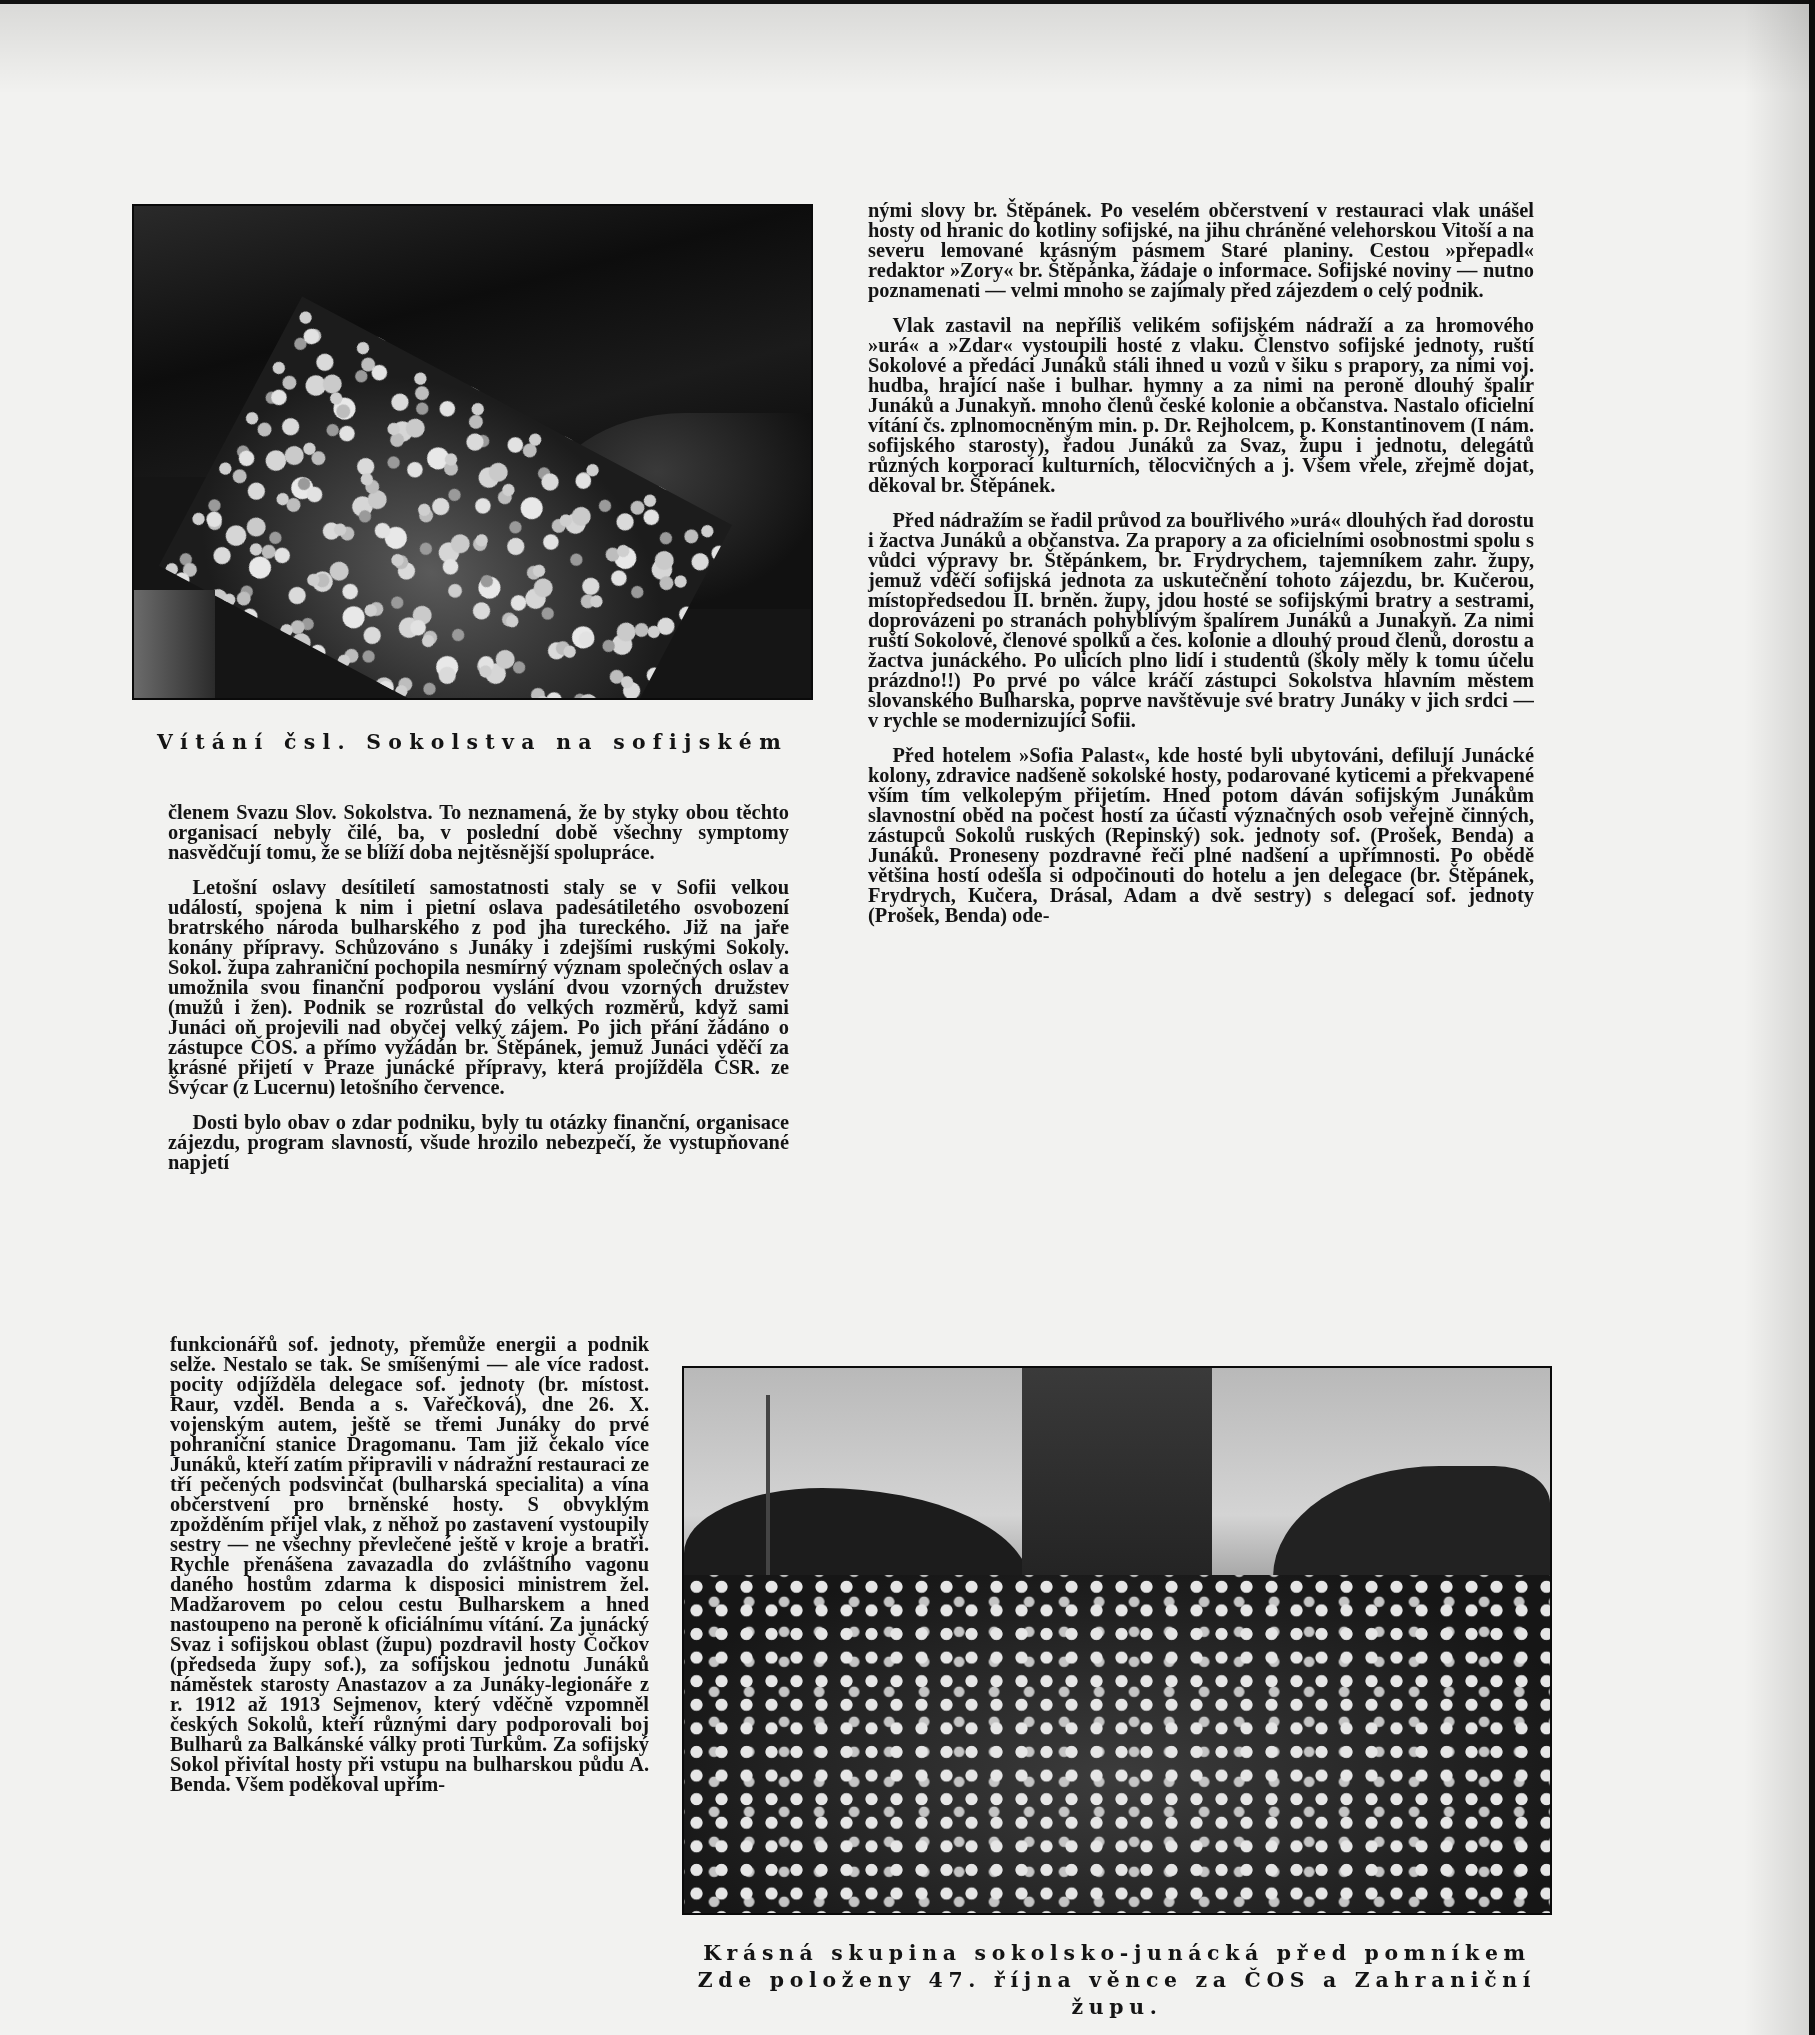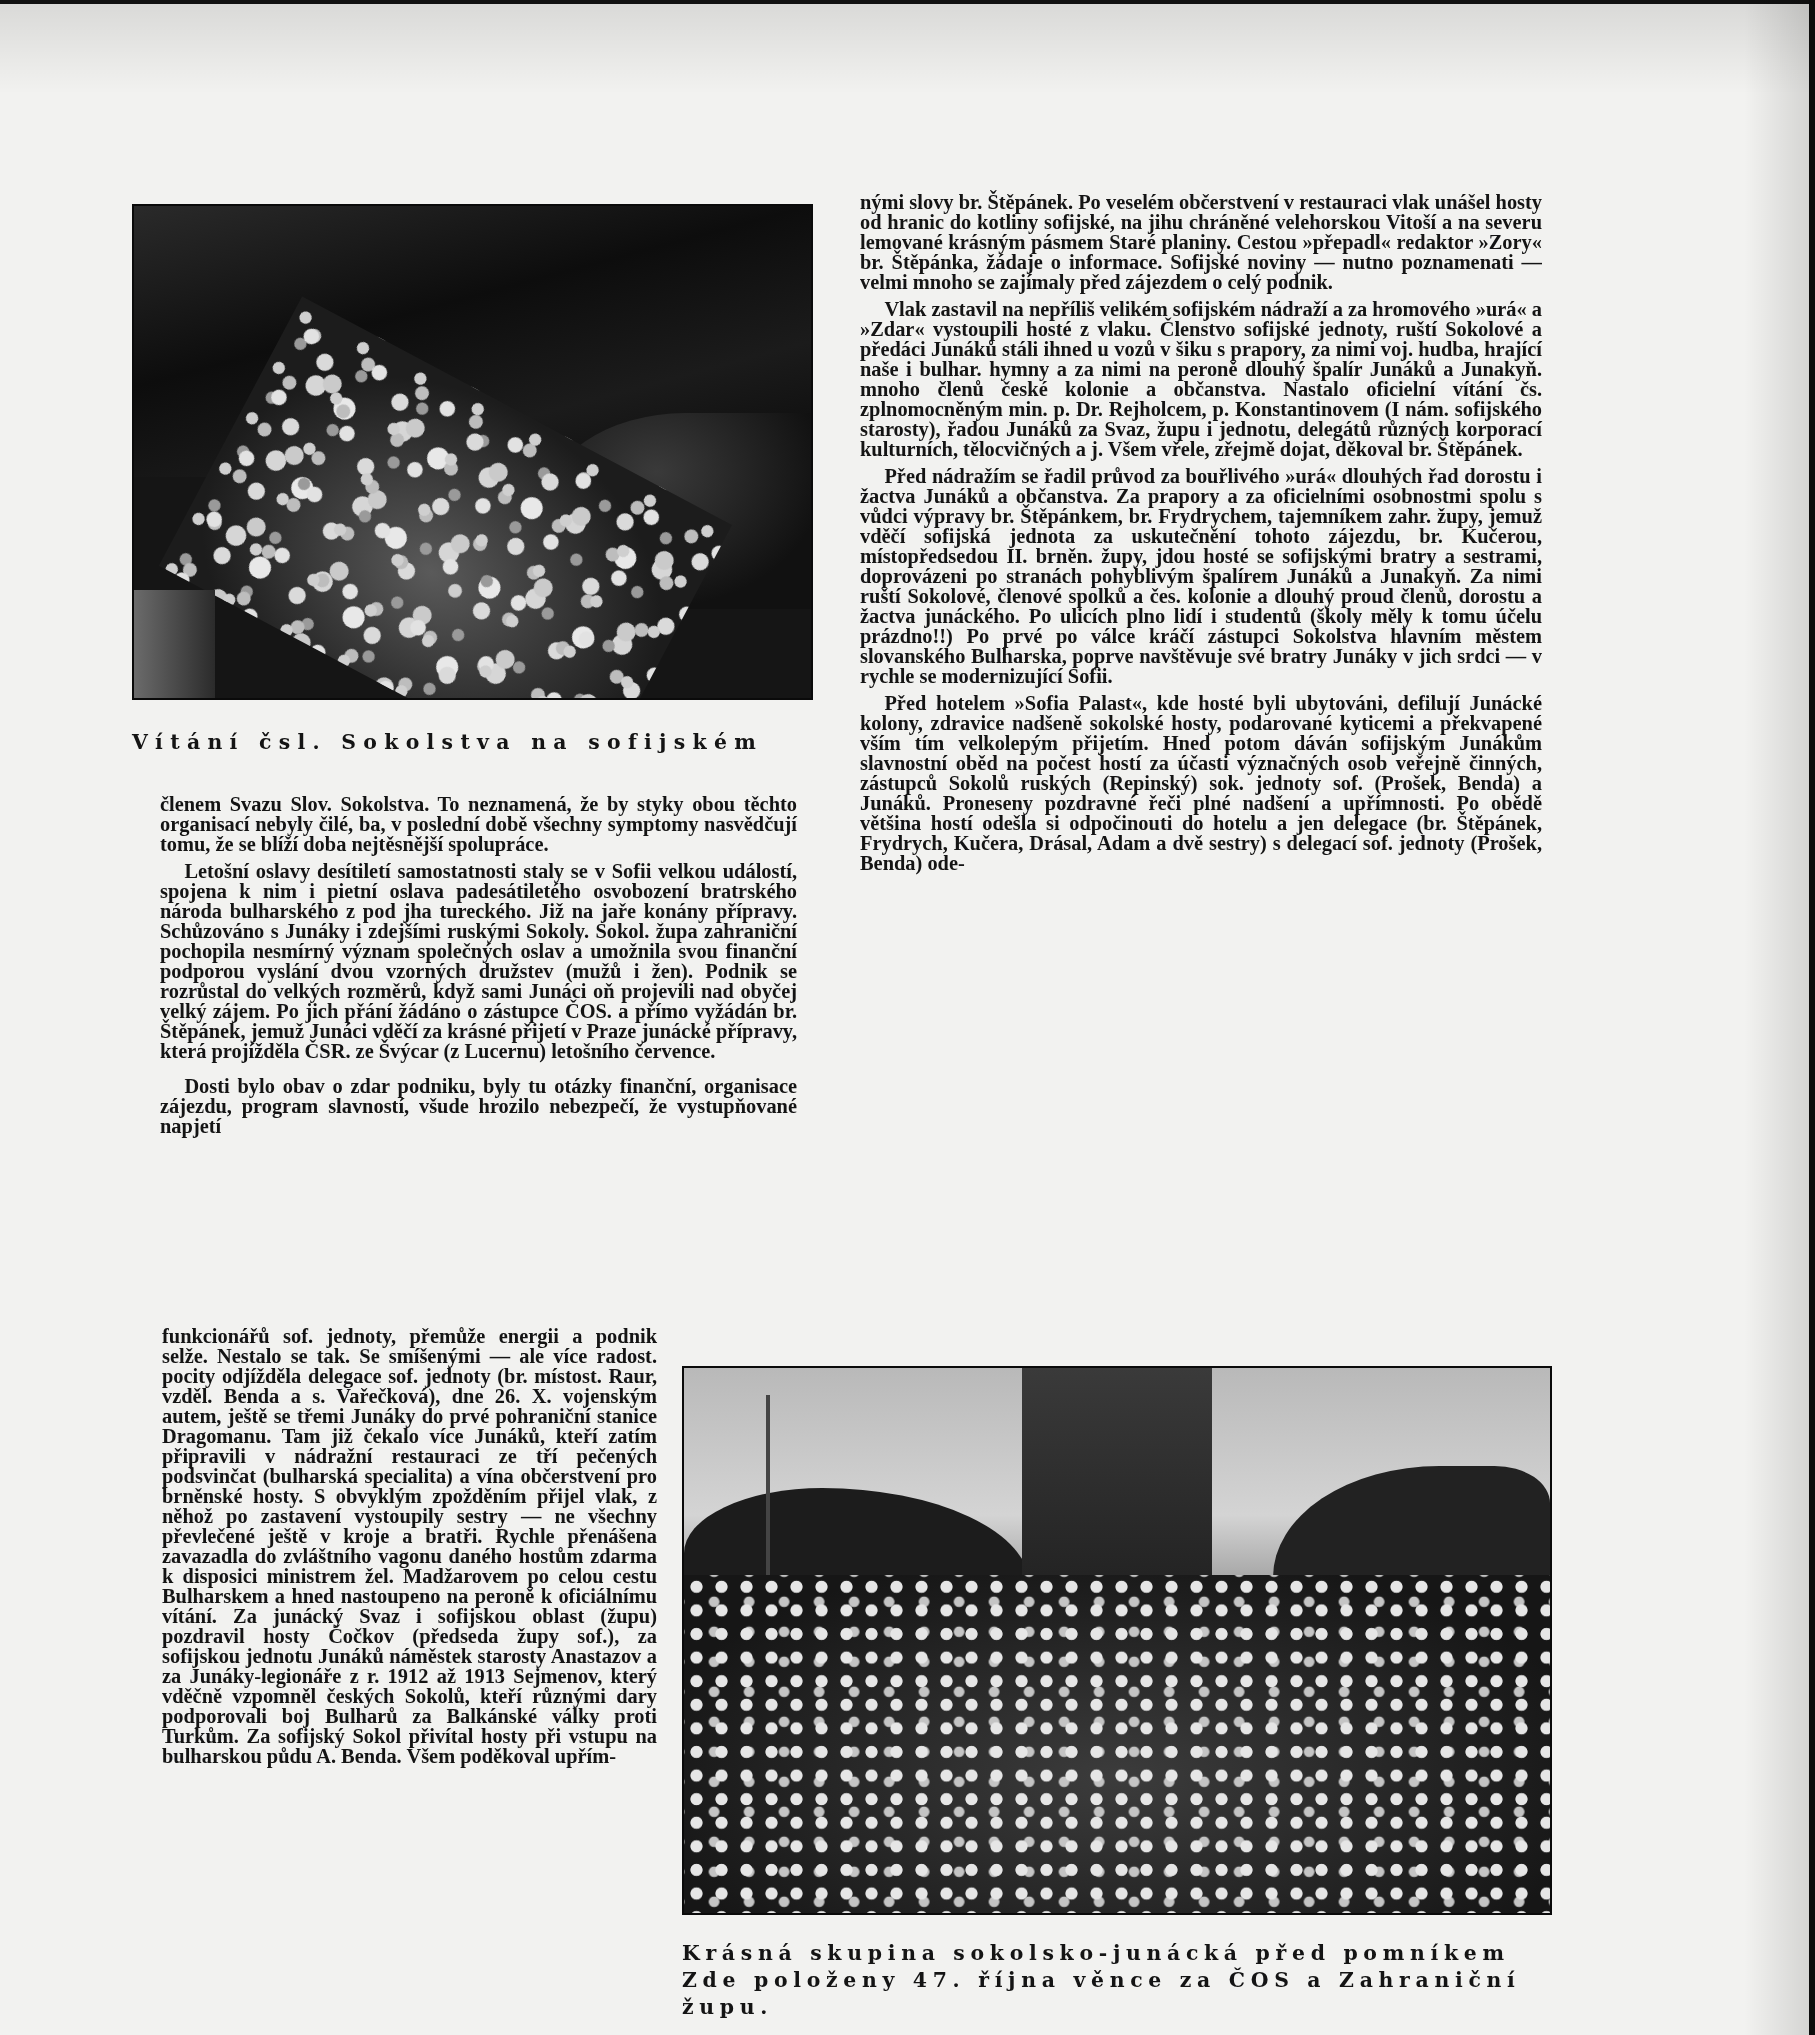--- a/index.html
+++ b/index.html
@@ -54,30 +54,30 @@
   .photo2 .p-pole { position: absolute; left: 9.5%; top: 5%; width: 3.3px; height: 40%; background: #444; }
   .photo2 .p-crowd { position: absolute; left: 0; top: 38%; width: 100%; height: 62%;
     background:
       radial-gradient(circle at 50% 50%, #e6e6e6 0 5.7px, transparent 6.5px),
       radial-gradient(circle at 50% 50%, #c4c4c4 0 4.9px, transparent 5.7px),
       radial-gradient(ellipse at 50% 60%, #3c3c3c 0%, #161616 80%);
     background-size: 25px 23.6px, 35px 30px, 100% 100%;
     background-position: 0 0, 12.6px 11.8px, 0 0; }
 
   .caption {
-    position: absolute; text-align: left; font-weight: bold;
+    position: absolute; text-align: center; font-weight: bold;
     font-family: "DejaVu Serif", "Liberation Serif", serif;
     letter-spacing: 7.3px; line-height: 27px; font-size: 20.4px;
   }
   .caption1 { left: 132px; top: 729px; width: 681px; }
   .caption2 { left: 682px; top: 1940px; width: 870px; letter-spacing: 5.7px; }
 
   .col { position: absolute; font-size: 20.4px; line-height: 20px; text-align: justify;
     font-family: "Liberation Serif", "DejaVu Serif", serif; font-weight: bold; }
-  .col p { margin: 7px; text-indent: 24.4px; }
+  .col p { margin: 15px; text-indent: 24.4px; }
   .col p.no-indent { text-indent: 0; }
   .col p.gap { margin-top: 14.7px; }
   .col-left-top { left: 153px; top: 787px; width: 651px; }
   .col-left-narrow { left: 155px; top: 1319px; width: 509px; }
   .col-right { left: 853px; top: 185px; width: 696px; }
 </style>
 </head>
 <body>
 
 <div class="page-edge-top"></div>

